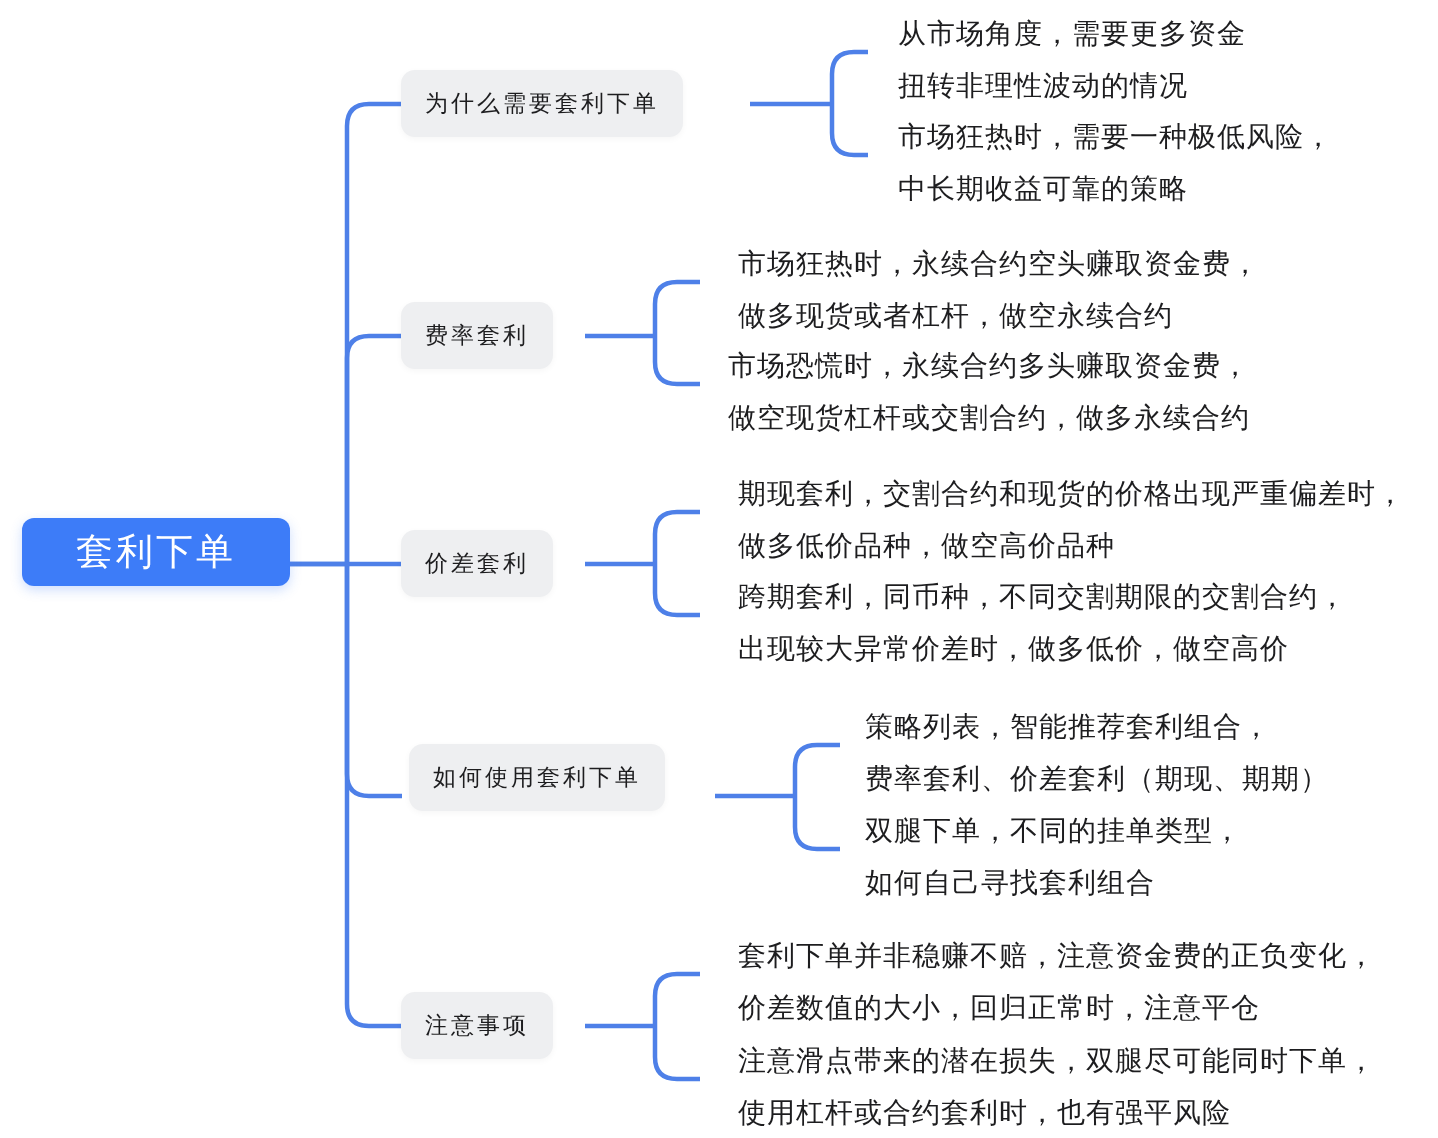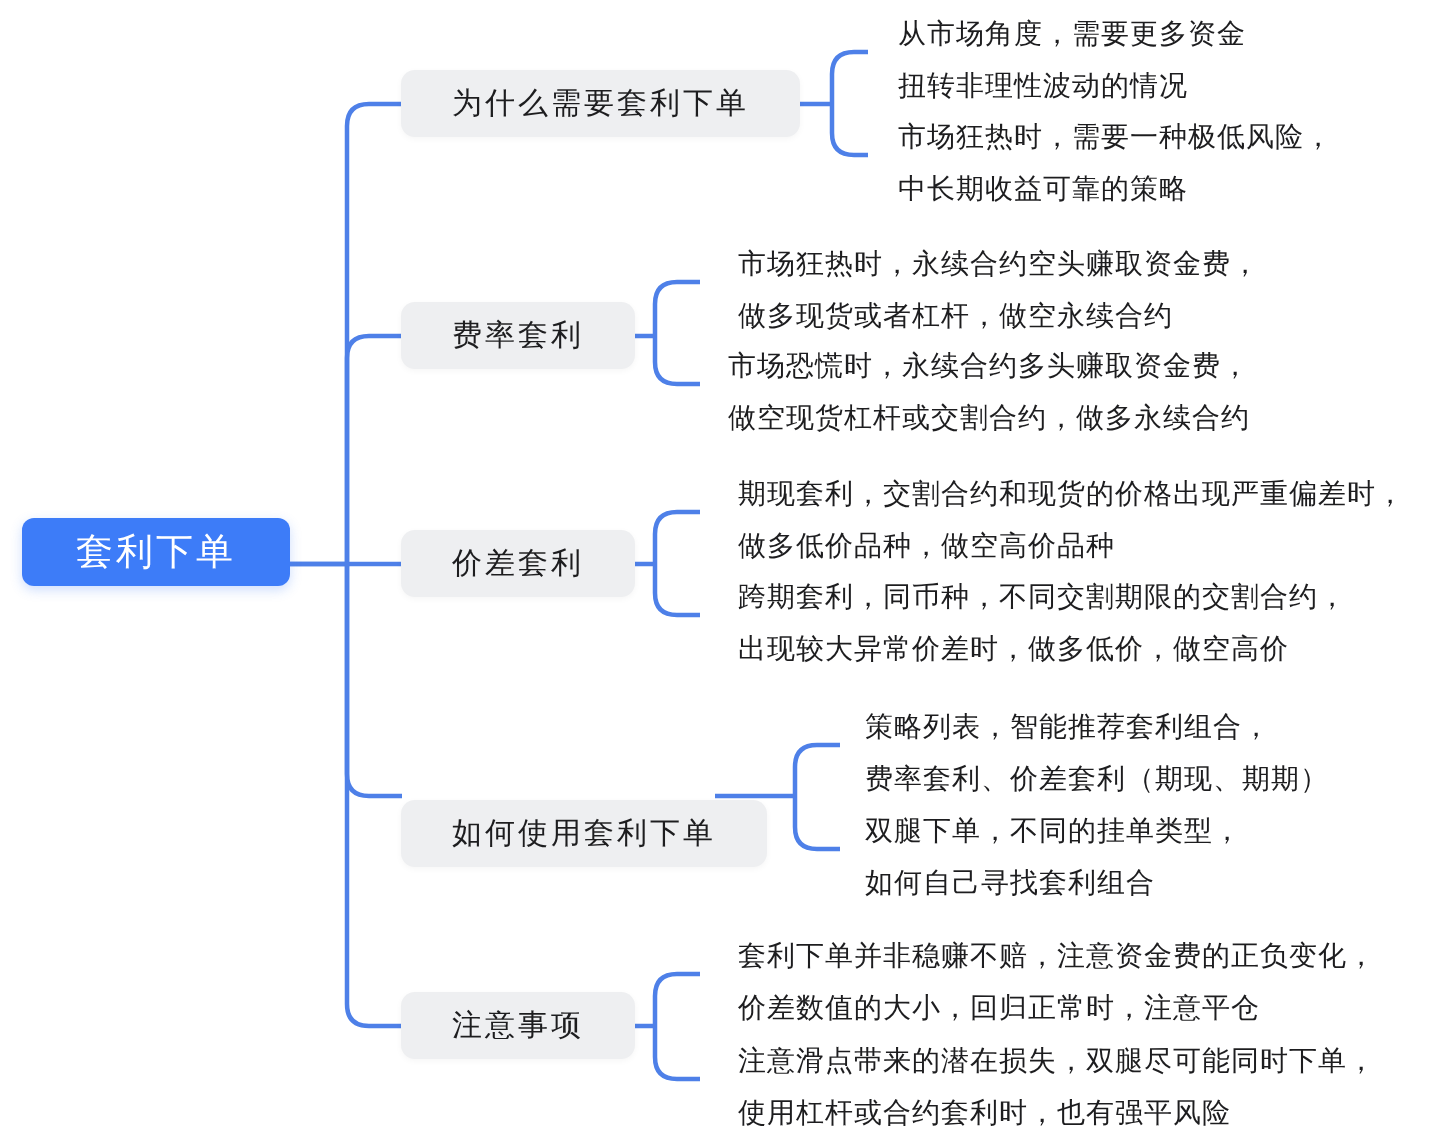--- a/index.html
+++ b/index.html
@@ -46,31 +46,31 @@
   }
   .branch-node {
     position: absolute;
     left: 401px;
     height: 67px;
     background: var(--branch-bg, #EEEFF1);
     color: var(--text, #1D1D1F);
     border-radius: 14px;
     display: flex;
     align-items: center;
-    padding: 0 51px;
-    font-size: 30px;
+    padding: 0 24px;
+    font-size: 23px;
     letter-spacing: 3px;
     white-space: nowrap;
     box-shadow: 0 2px 6px rgba(0,0,0,0.04);
     cursor: pointer;
   }
   .b1 { top: 70px; }
   .b2 { top: 302px; }
   .b3 { top: 530px; }
-  .b4 { top: 800px; }
+  .b4 { top: 744px; margin-left: 8px; }
   .b5 { top: 992px; }
   .leaf {
     position: absolute;
     color: var(--text, #1D1D1F);
     font-size: 28px;
     line-height: 52px;
     letter-spacing: 1px;
     white-space: pre-line;
     cursor: pointer;
   }

